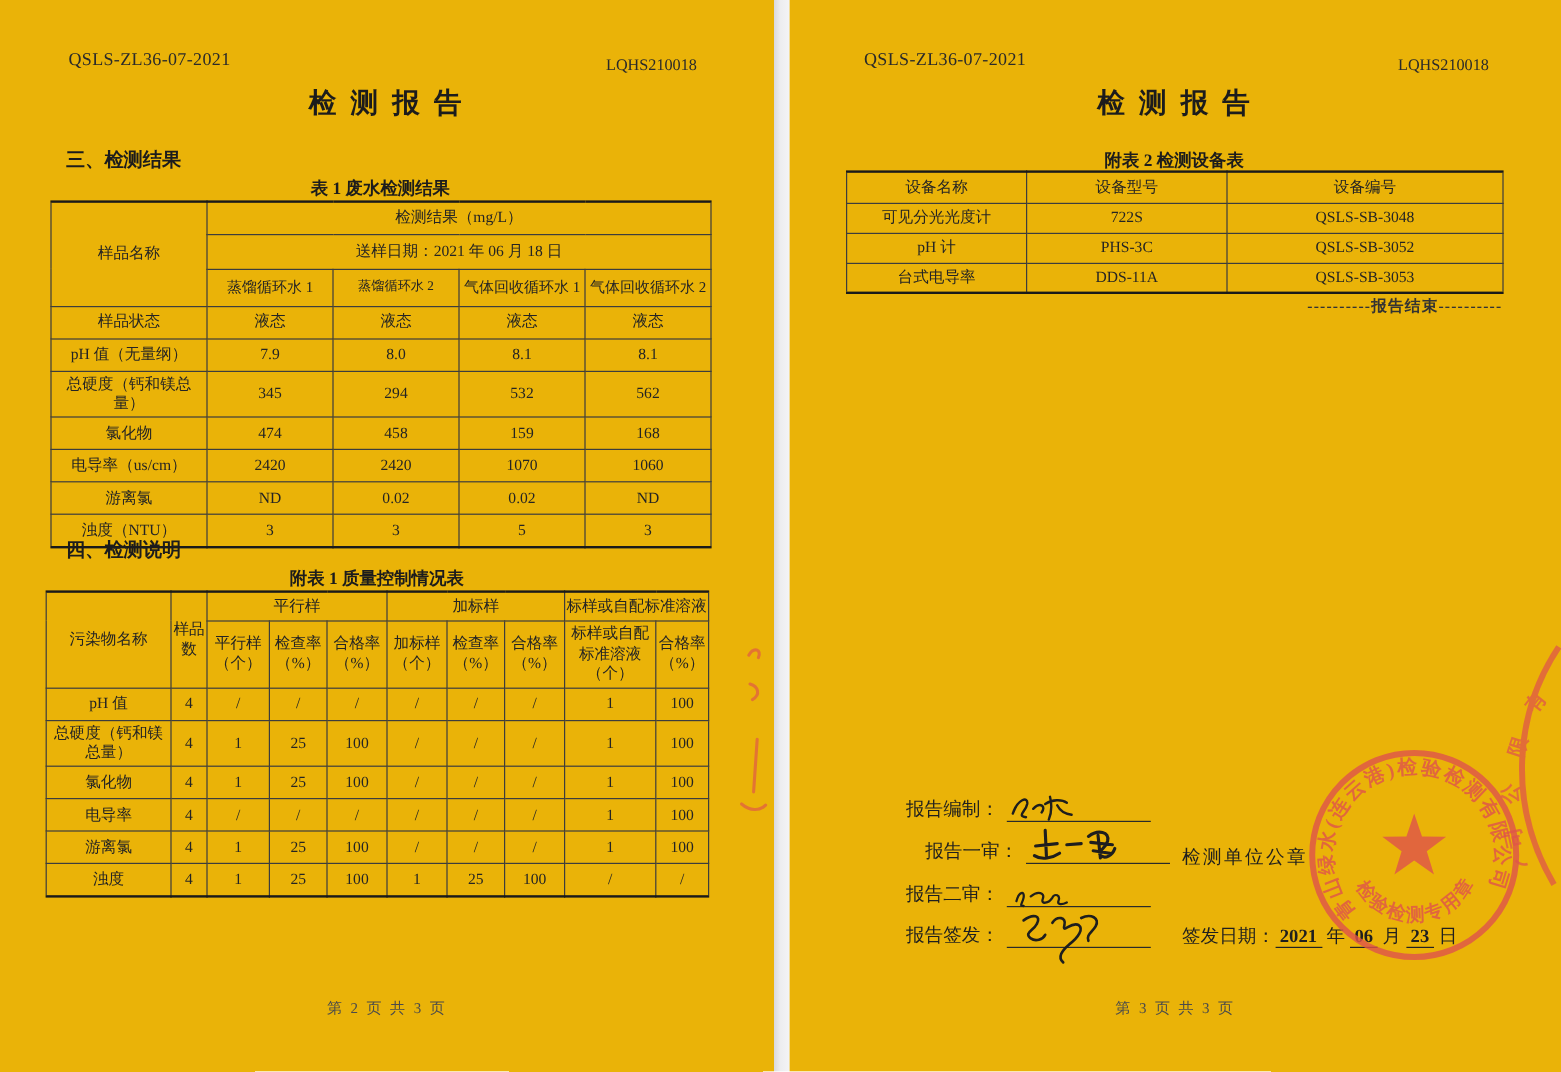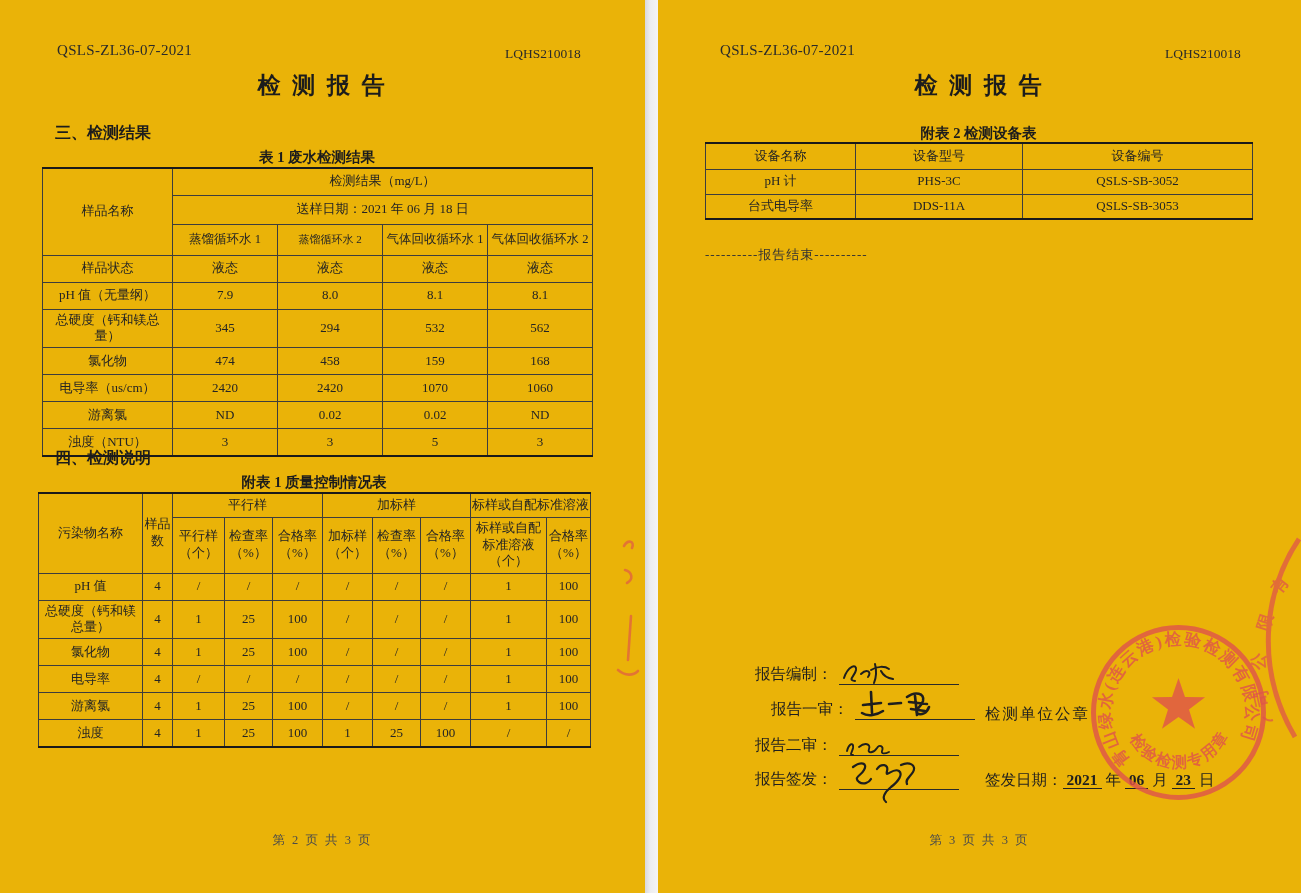--- a/index.html
+++ b/index.html
@@ -23,21 +23,21 @@
   table.t{position:absolute;border-collapse:collapse;table-layout:fixed;
     border-top:2.5px solid #1a1a1a;border-bottom:2.5px solid #1a1a1a;}
   table.t th,table.t td{border:1px solid #3d3d3d;font-weight:normal;text-align:center;
     vertical-align:middle;padding:2px 1px;font-size:13px;line-height:1.3;color:#242424;}
   table.t th{font-size:13px;}
   .nowrap{white-space:nowrap;}
   th.poll{padding:0 25px;}
   th.vert{padding:2px 8px;word-break:break-all;line-height:1.45;}
   .footer{position:absolute;width:100%;text-align:center;font-size:12.5px;
     letter-spacing:2px;color:#4b4b4b;}
-  .end-note{position:absolute;text-align:left;font-size:13px;color:#333;letter-spacing:1px;}
+  .end-note{position:absolute;text-align:right;font-size:13px;color:#333;letter-spacing:1px;font-weight:bold;}
   .sig-row{position:absolute;font-size:15.5px;color:#1f1f1f;white-space:nowrap;}
   .sig-line{display:inline-block;width:120px;border-bottom:1.5px solid #2a2a2a;
     height:20px;position:relative;margin-left:6px;vertical-align:bottom;}
   svg.sig{position:absolute;left:2px;bottom:-4px;overflow:visible;}
   svg.sig path{fill:none;stroke:#1e1e1e;stroke-linecap:round;stroke-linejoin:round;}
   .seal-caption{position:absolute;font-size:15.5px;letter-spacing:2px;color:#1f1f1f;}
   .date-row{position:absolute;font-size:15.5px;color:#1f1f1f;white-space:nowrap;}
   .du{border-bottom:1.5px solid #222;padding:0 4px;font-weight:bold;}
   .seal-svg{position:absolute;opacity:.8;}
   .edge-stamp{position:absolute;right:0;opacity:.72;}
@@ -270,20 +270,25 @@
       </colgroup>
     <thead>
       <tr style="height:26px;">
         <th>设备名称</th>
         <th>设备型号</th>
         <th>设备编号</th>
       </tr>
     </thead>
     <tbody>
         <tr style="height: 25px;">
+          <td>可见分光光度计</td>
+          <td>722S</td>
+          <td>QSLS-SB-3048</td>
+        </tr>
+        <tr style="height: 25px;">
           <td>pH 计</td>
           <td>PHS-3C</td>
           <td>QSLS-SB-3052</td>
         </tr>
         <tr style="height: 25px;">
           <td>台式电导率</td>
           <td>DDS-11A</td>
           <td>QSLS-SB-3053</td>
         </tr>
       </tbody>

